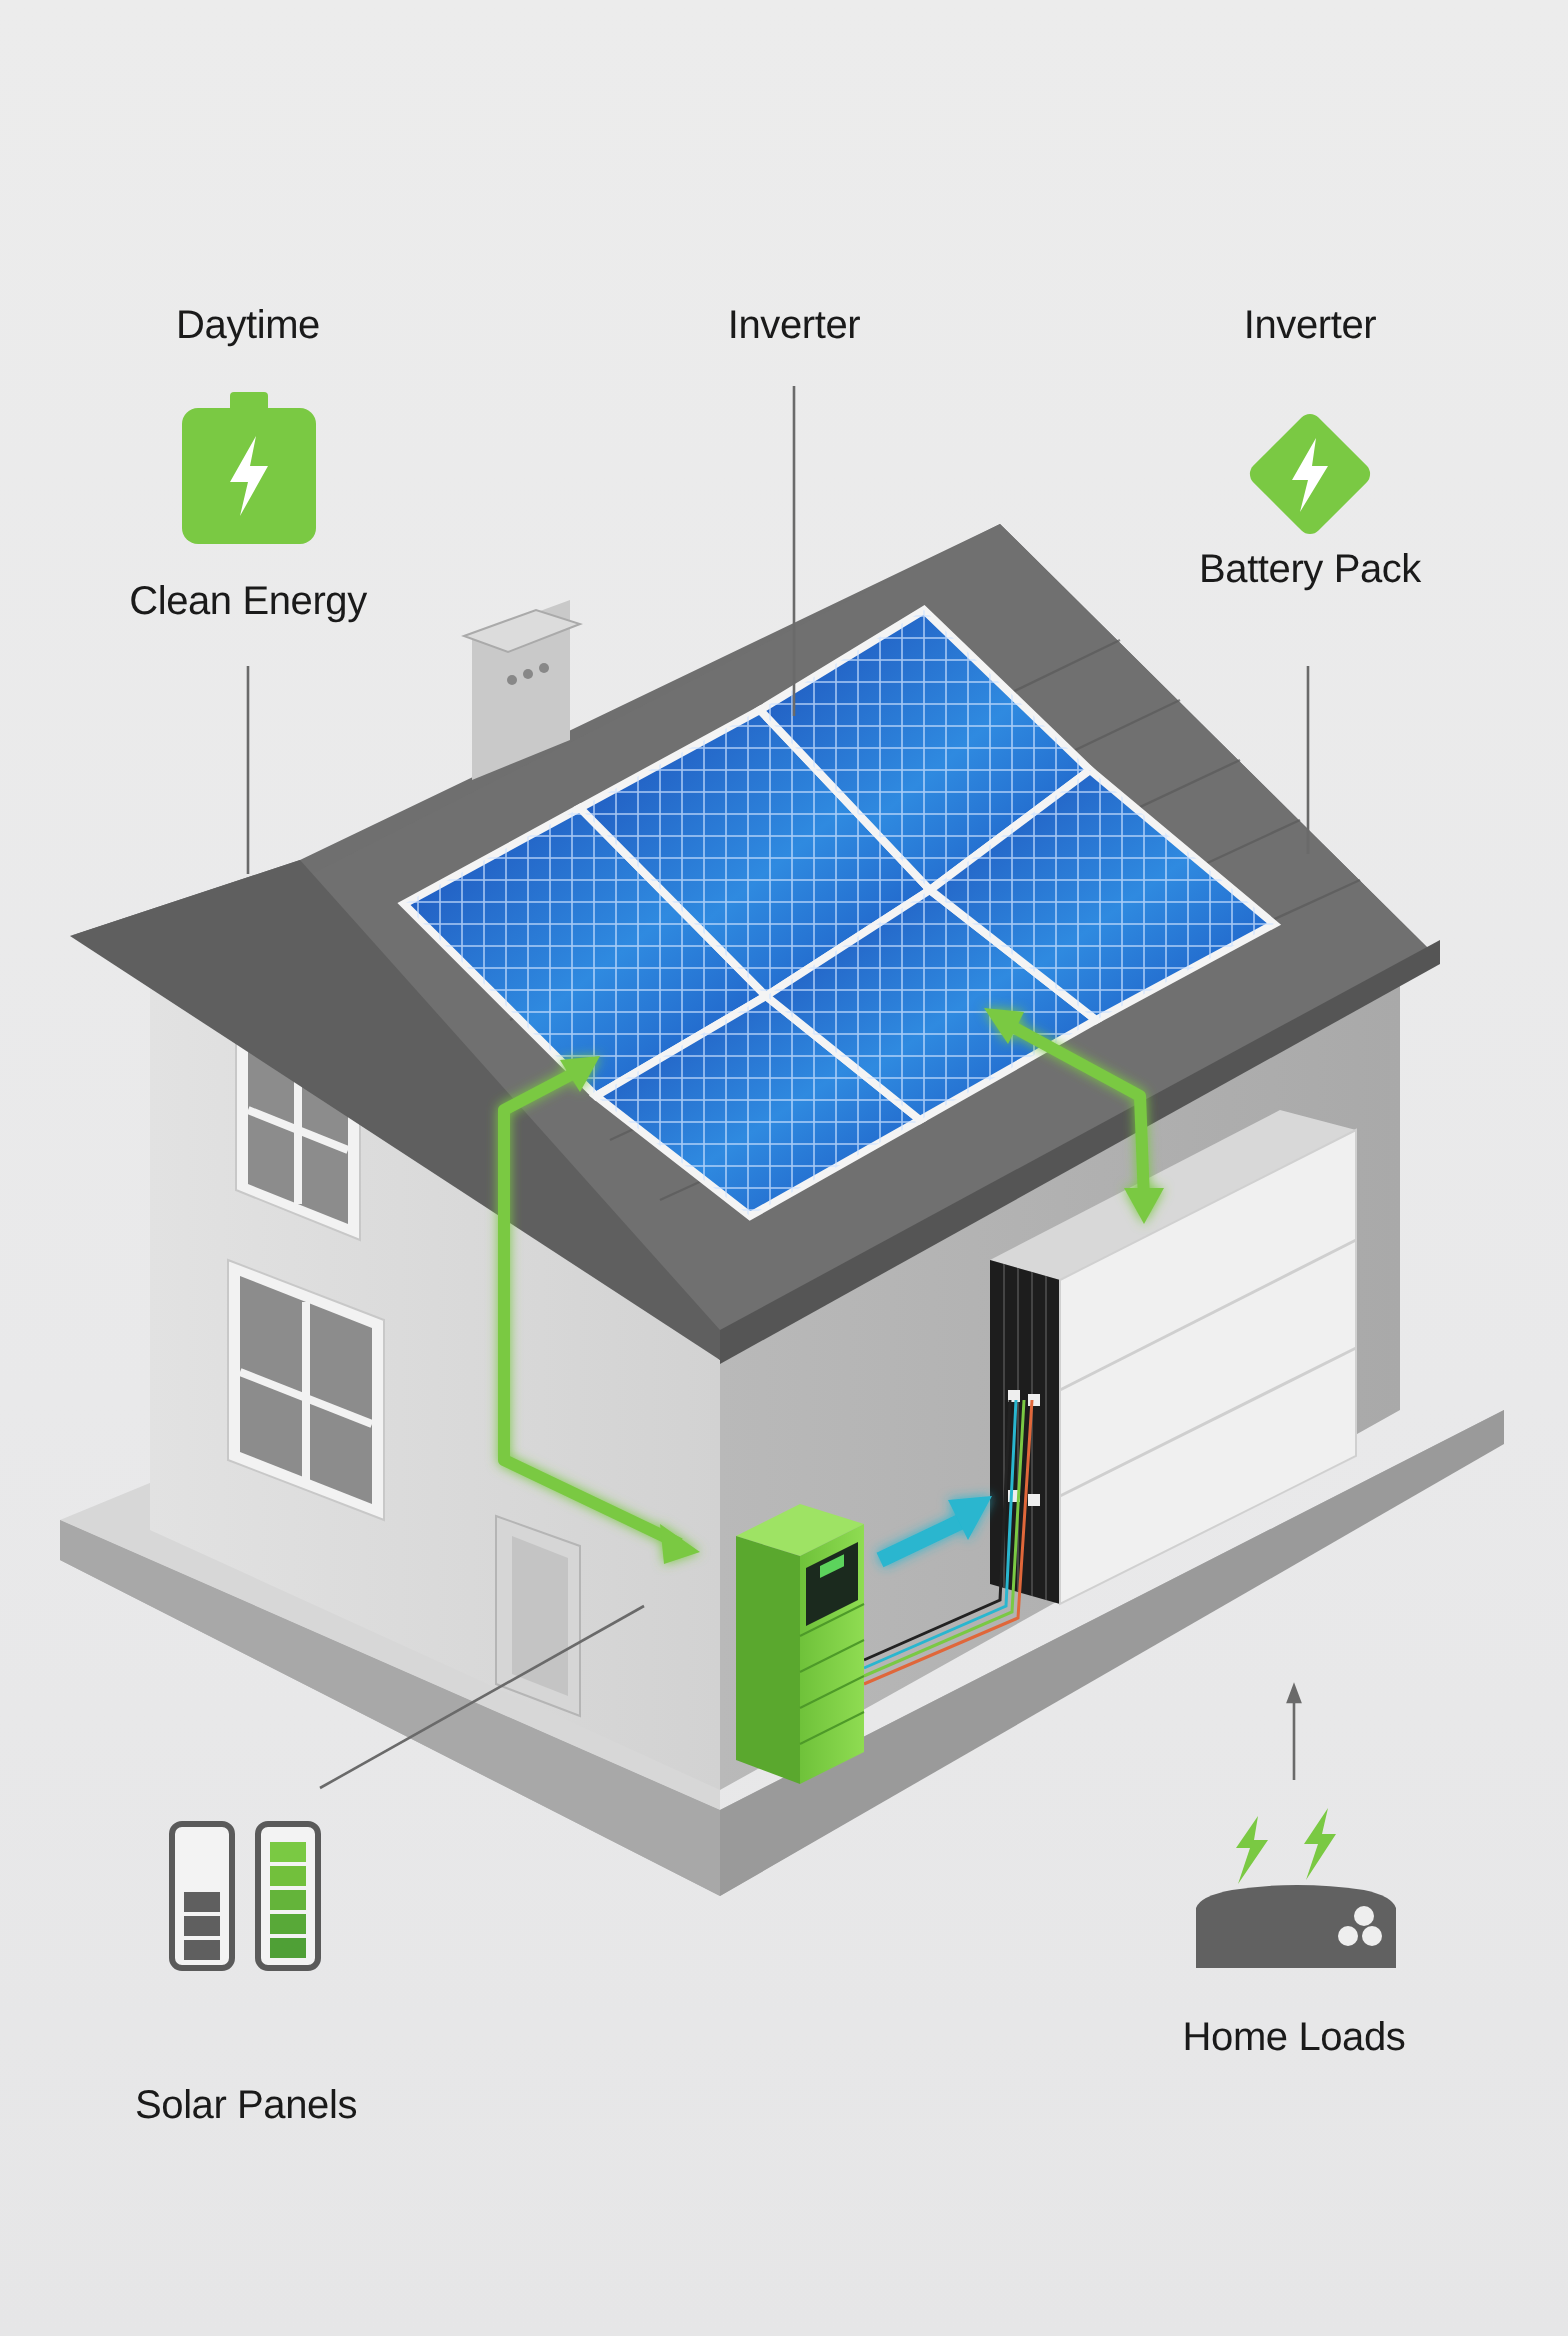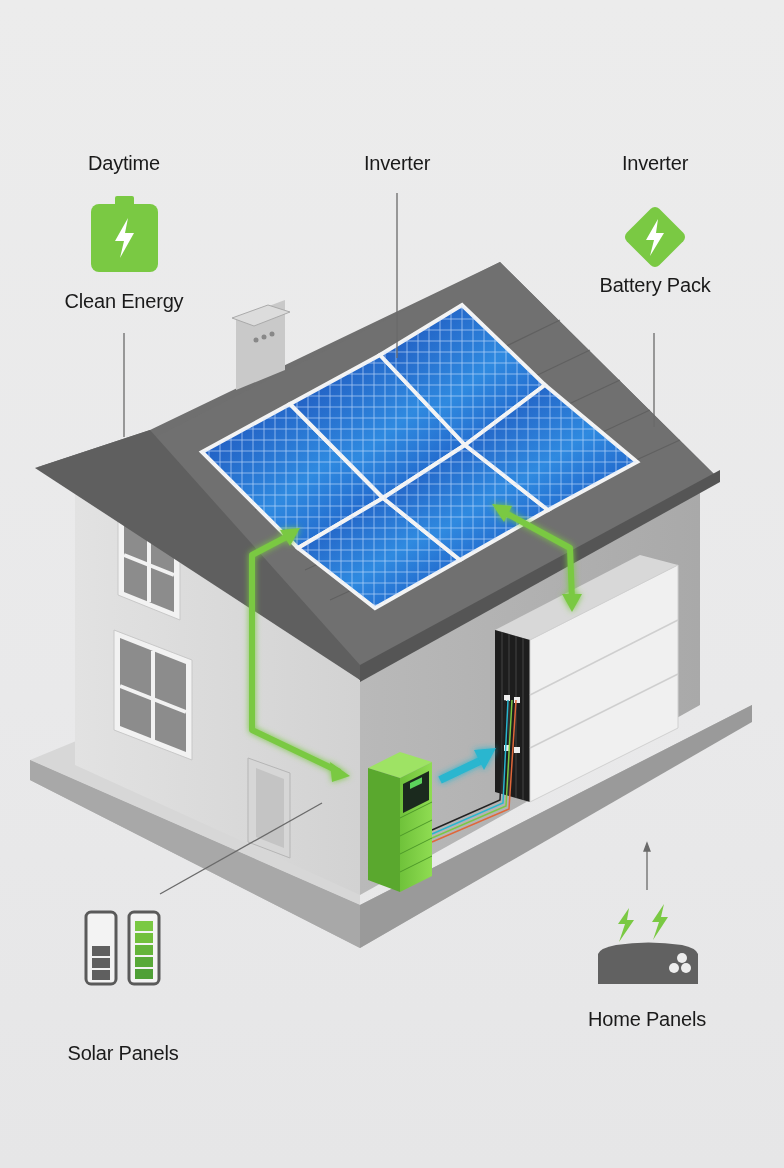--- a/index.html
+++ b/index.html
@@ -194,21 +194,21 @@
     <polygon points="647,843 644,851 650,851" fill="#6a6a6a"></polygon>
   </g>
 </svg>
 
 <div class="label" style="left:124px; top:152px;">Daytime</div>
 <div class="label" style="left:124px; top:290px;">Clean Energy</div>
 <div class="label" style="left:397px; top:152px;">Inverter</div>
 <div class="label" style="left:655px; top:152px;">Inverter</div>
 <div class="label" style="left:655px; top:274px;">Battery Pack</div>
 <div class="label" style="left:123px; top:1042px;">Solar Panels</div>
-<div class="label" style="left:647px; top:1008px;">Home Panels</div>
+<div class="label" style="left:647px; top:1008px;">Home Loads</div>
 
 <svg class="icon" style="left:91px; top:196px;" width="67" height="76" viewBox="0 0 67 76">
   <rect x="24" y="0" width="19" height="10" rx="2" fill="#7ac943"></rect>
   <rect x="0" y="8" width="67" height="68" rx="8" fill="#7ac943"></rect>
   <polygon points="37,22 24,45 33,45 29,62 43,37 34,37" fill="#ffffff"></polygon>
 </svg>
 
 <svg class="icon" style="left:618px; top:200px;" width="74" height="74" viewBox="0 0 74 74">
   <rect x="14" y="14" width="46" height="46" rx="6" fill="#7ac943" transform="rotate(45 37 37)"></rect>
   <polygon points="40,19 28,40 36,40 32,56 46,33 38,33" fill="#ffffff"></polygon>

